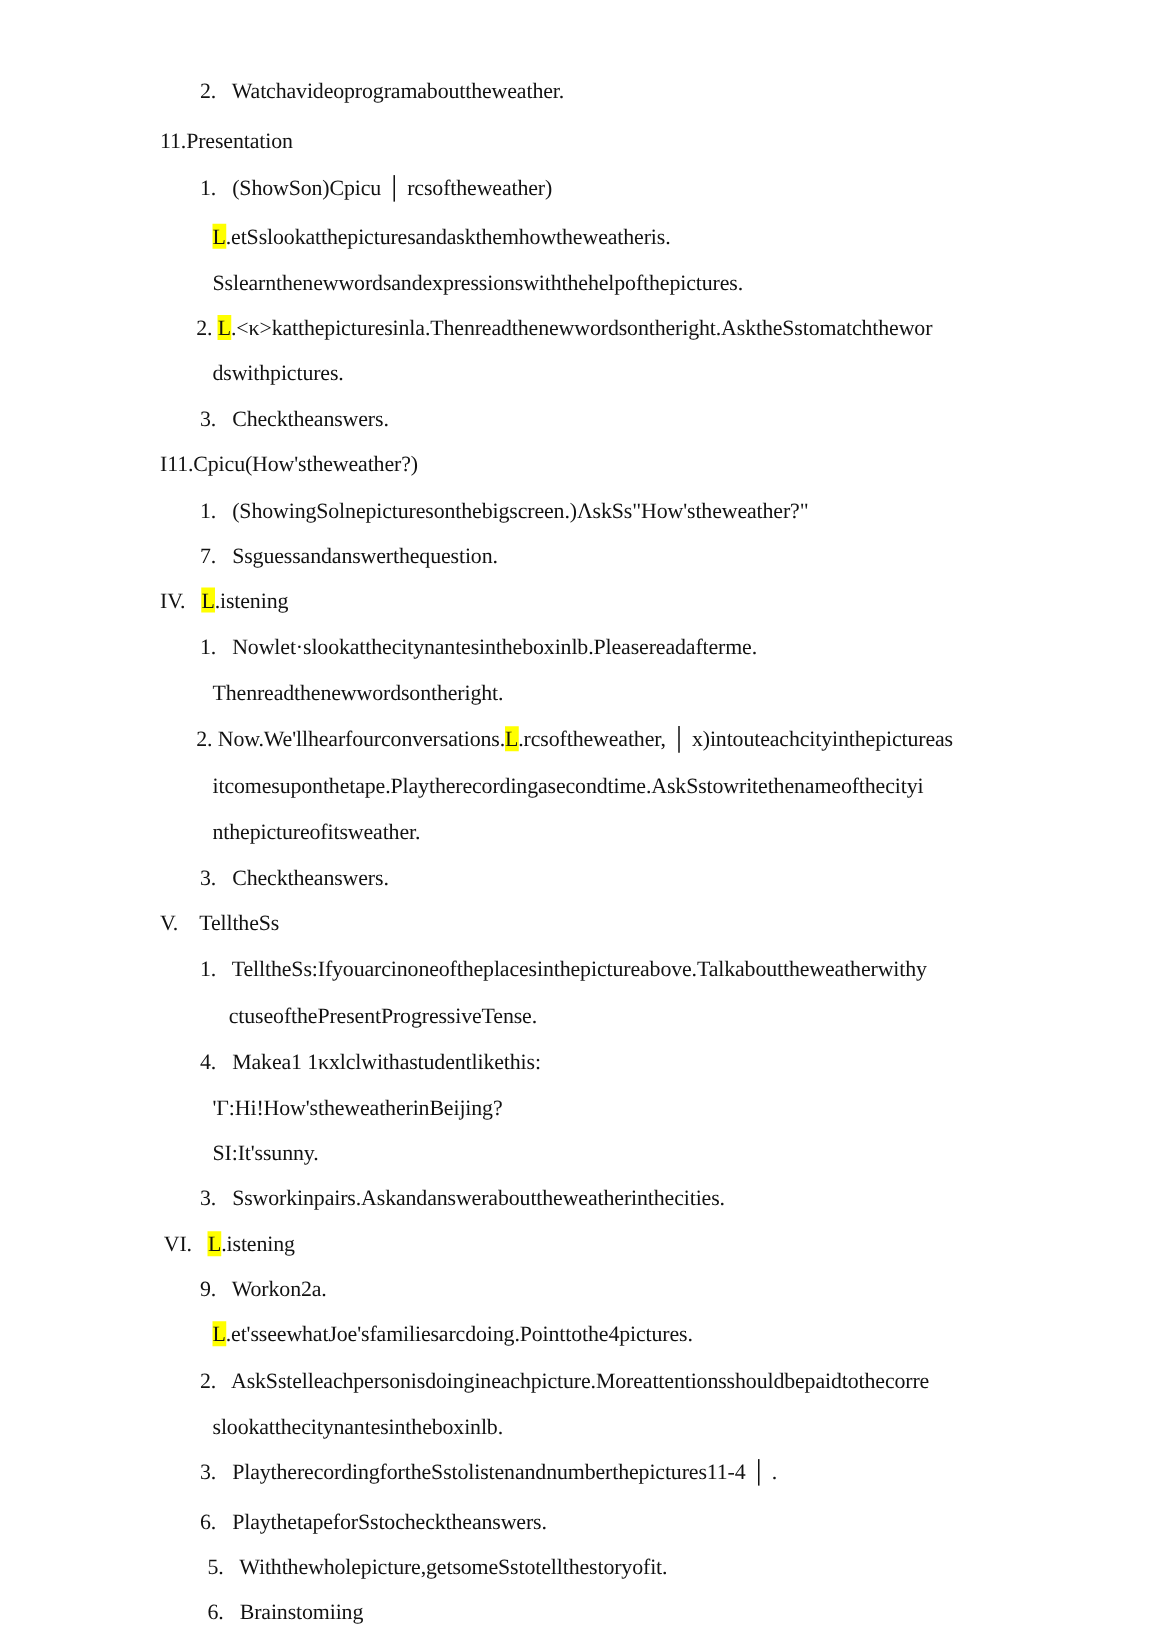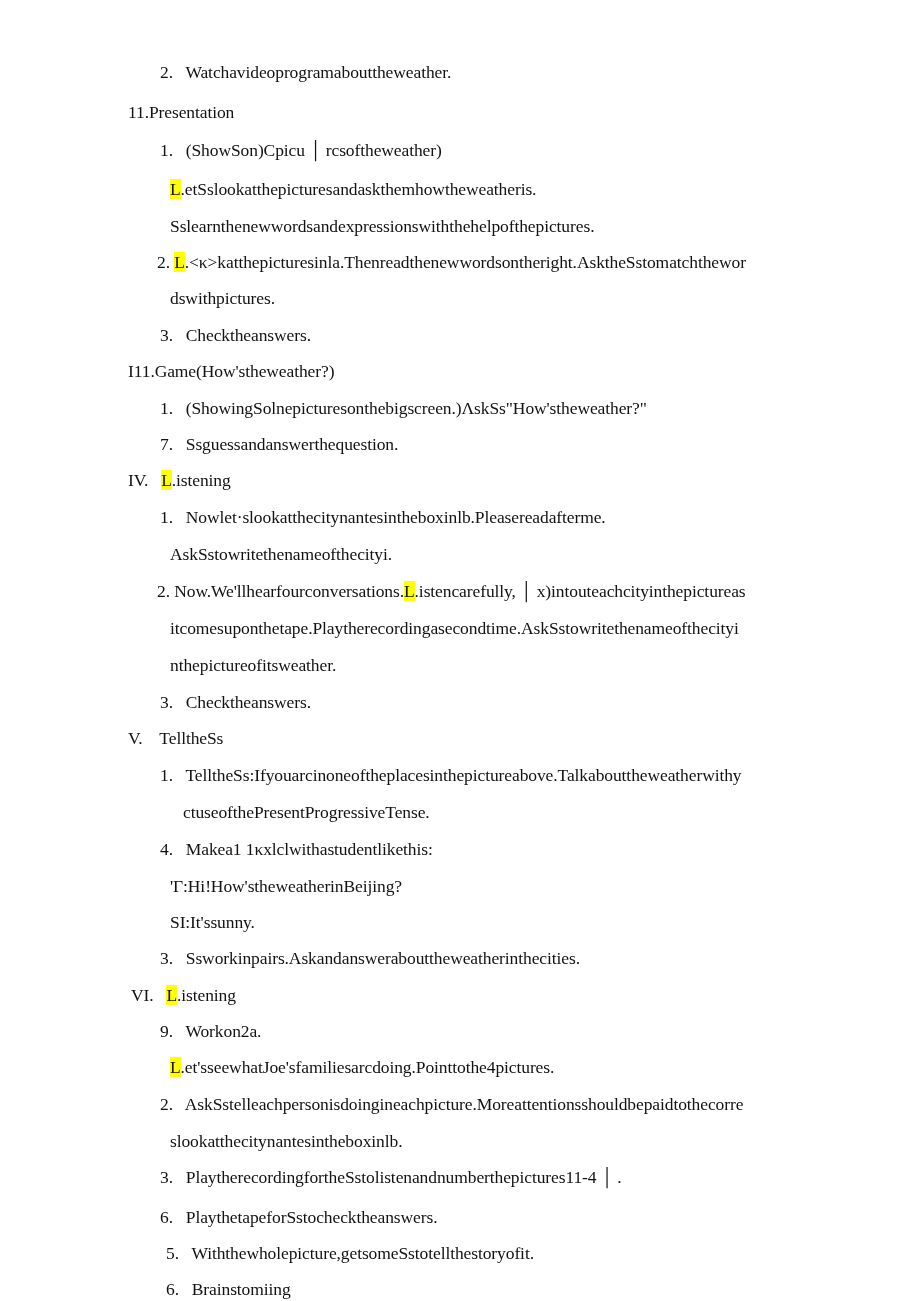--- a/index.html
+++ b/index.html
@@ -55,27 +55,27 @@
 <div class="page">
   <div class="doc-body">
       <div class="line ind-num" style="position: absolute; top: 62px; left: 0px; width: 920px;"><span>2.   Watchavideoprogramabouttheweather.</span></div>
       <div class="line ind-roman" style="position: absolute; top: 102px; left: 0px; width: 920px;"><span>11.Presentation</span></div>
       <div class="line ind-num" style="position: absolute; top: 140px; left: 0px; width: 920px;"><span>1.   (ShowSon)Cpicu │ rcsoftheweather)</span></div>
       <div class="line ind-text2" style="position: absolute; top: 179px; left: 0px; width: 920px;"><span class="hl">L</span><span>.etSslookatthepicturesandaskthemhowtheweatheris.</span></div>
       <div class="line ind-text2" style="position: absolute; top: 216px; left: 0px; width: 920px;"><span>Sslearnthenewwordsandexpressionswiththehelpofthepictures.</span></div>
       <div class="line ind-num-b" style="position: absolute; top: 252px; left: 0px; width: 920px;"><span>2. </span><span class="hl">L</span><span>.&lt;κ&gt;katthepicturesinla.Thenreadthenewwordsontheright.AsktheSstomatchthewor</span></div>
       <div class="line ind-text2" style="position: absolute; top: 288px; left: 0px; width: 920px;"><span>dswithpictures.</span></div>
       <div class="line ind-num" style="position: absolute; top: 325px; left: 0px; width: 920px;"><span>3.   Checktheanswers.</span></div>
-      <div class="line ind-roman" style="position: absolute; top: 361px; left: 0px; width: 920px;"><span>I11.Game(How'stheweather?)</span></div>
+      <div class="line ind-roman" style="position: absolute; top: 361px; left: 0px; width: 920px;"><span>I11.Cpicu(How'stheweather?)</span></div>
       <div class="line ind-num" style="position: absolute; top: 398px; left: 0px; width: 920px;"><span>1.   (ShowingSolnepicturesonthebigscreen.)ΛskSs"How'stheweather?"</span></div>
       <div class="line ind-num" style="position: absolute; top: 434px; left: 0px; width: 920px;"><span>7.   Ssguessandanswerthequestion.</span></div>
       <div class="line ind-roman" style="position: absolute; top: 470px; left: 0px; width: 920px;"><span>IV.   </span><span class="hl">L</span><span>.istening</span></div>
       <div class="line ind-num" style="position: absolute; top: 507px; left: 0px; width: 920px;"><span>1.   Nowlet·slookatthecitynantesintheboxinlb.Pleasereadafterme.</span></div>
-      <div class="line ind-text2" style="position: absolute; top: 544px; left: 0px; width: 920px;"><span>AskSstowritethenameofthecityi.</span></div>
-      <div class="line ind-num-b" style="position: absolute; top: 581px; left: 0px; width: 920px;"><span>2. Now.We'llhearfourconversations.</span><span class="hl">L</span><span>.istencarefully, │ x)intouteachcityinthepictureas</span></div>
+      <div class="line ind-text2" style="position: absolute; top: 544px; left: 0px; width: 920px;"><span>Thenreadthenewwordsontheright.</span></div>
+      <div class="line ind-num-b" style="position: absolute; top: 581px; left: 0px; width: 920px;"><span>2. Now.We'llhearfourconversations.</span><span class="hl">L</span><span>.rcsoftheweather, │ x)intouteachcityinthepictureas</span></div>
       <div class="line ind-text2" style="position: absolute; top: 618px; left: 0px; width: 920px;"><span>itcomesuponthetape.Playtherecordingasecondtime.AskSstowritethenameofthecityi</span></div>
       <div class="line ind-text2" style="position: absolute; top: 655px; left: 0px; width: 920px;"><span>nthepictureofitsweather.</span></div>
       <div class="line ind-num" style="position: absolute; top: 692px; left: 0px; width: 920px;"><span>3.   Checktheanswers.</span></div>
       <div class="line ind-roman" style="position: absolute; top: 728px; left: 0px; width: 920px;"><span>V.    TelltheSs</span></div>
       <div class="line ind-num" style="position: absolute; top: 765px; left: 0px; width: 920px;"><span>1.   TelltheSs:Ifyouarcinoneoftheplacesinthepictureabove.Talkabouttheweatherwithy</span></div>
       <div class="line ind-text" style="position: absolute; top: 802px; left: 0px; width: 920px;"><span>ctuseofthePresentProgressiveTense.</span></div>
       <div class="line ind-num" style="position: absolute; top: 839px; left: 0px; width: 920px;"><span>4.   Makea1 1κxlclwithastudentlikethis:</span></div>
       <div class="line ind-text2" style="position: absolute; top: 876px; left: 0px; width: 920px;"><span>'Γ:Hi!How'stheweatherinBeijing?</span></div>
       <div class="line ind-text2" style="position: absolute; top: 912px; left: 0px; width: 920px;"><span>SI:It'ssunny.</span></div>
       <div class="line ind-num" style="position: absolute; top: 948px; left: 0px; width: 920px;"><span>3.   Ssworkinpairs.Askandanswerabouttheweatherinthecities.</span></div>

